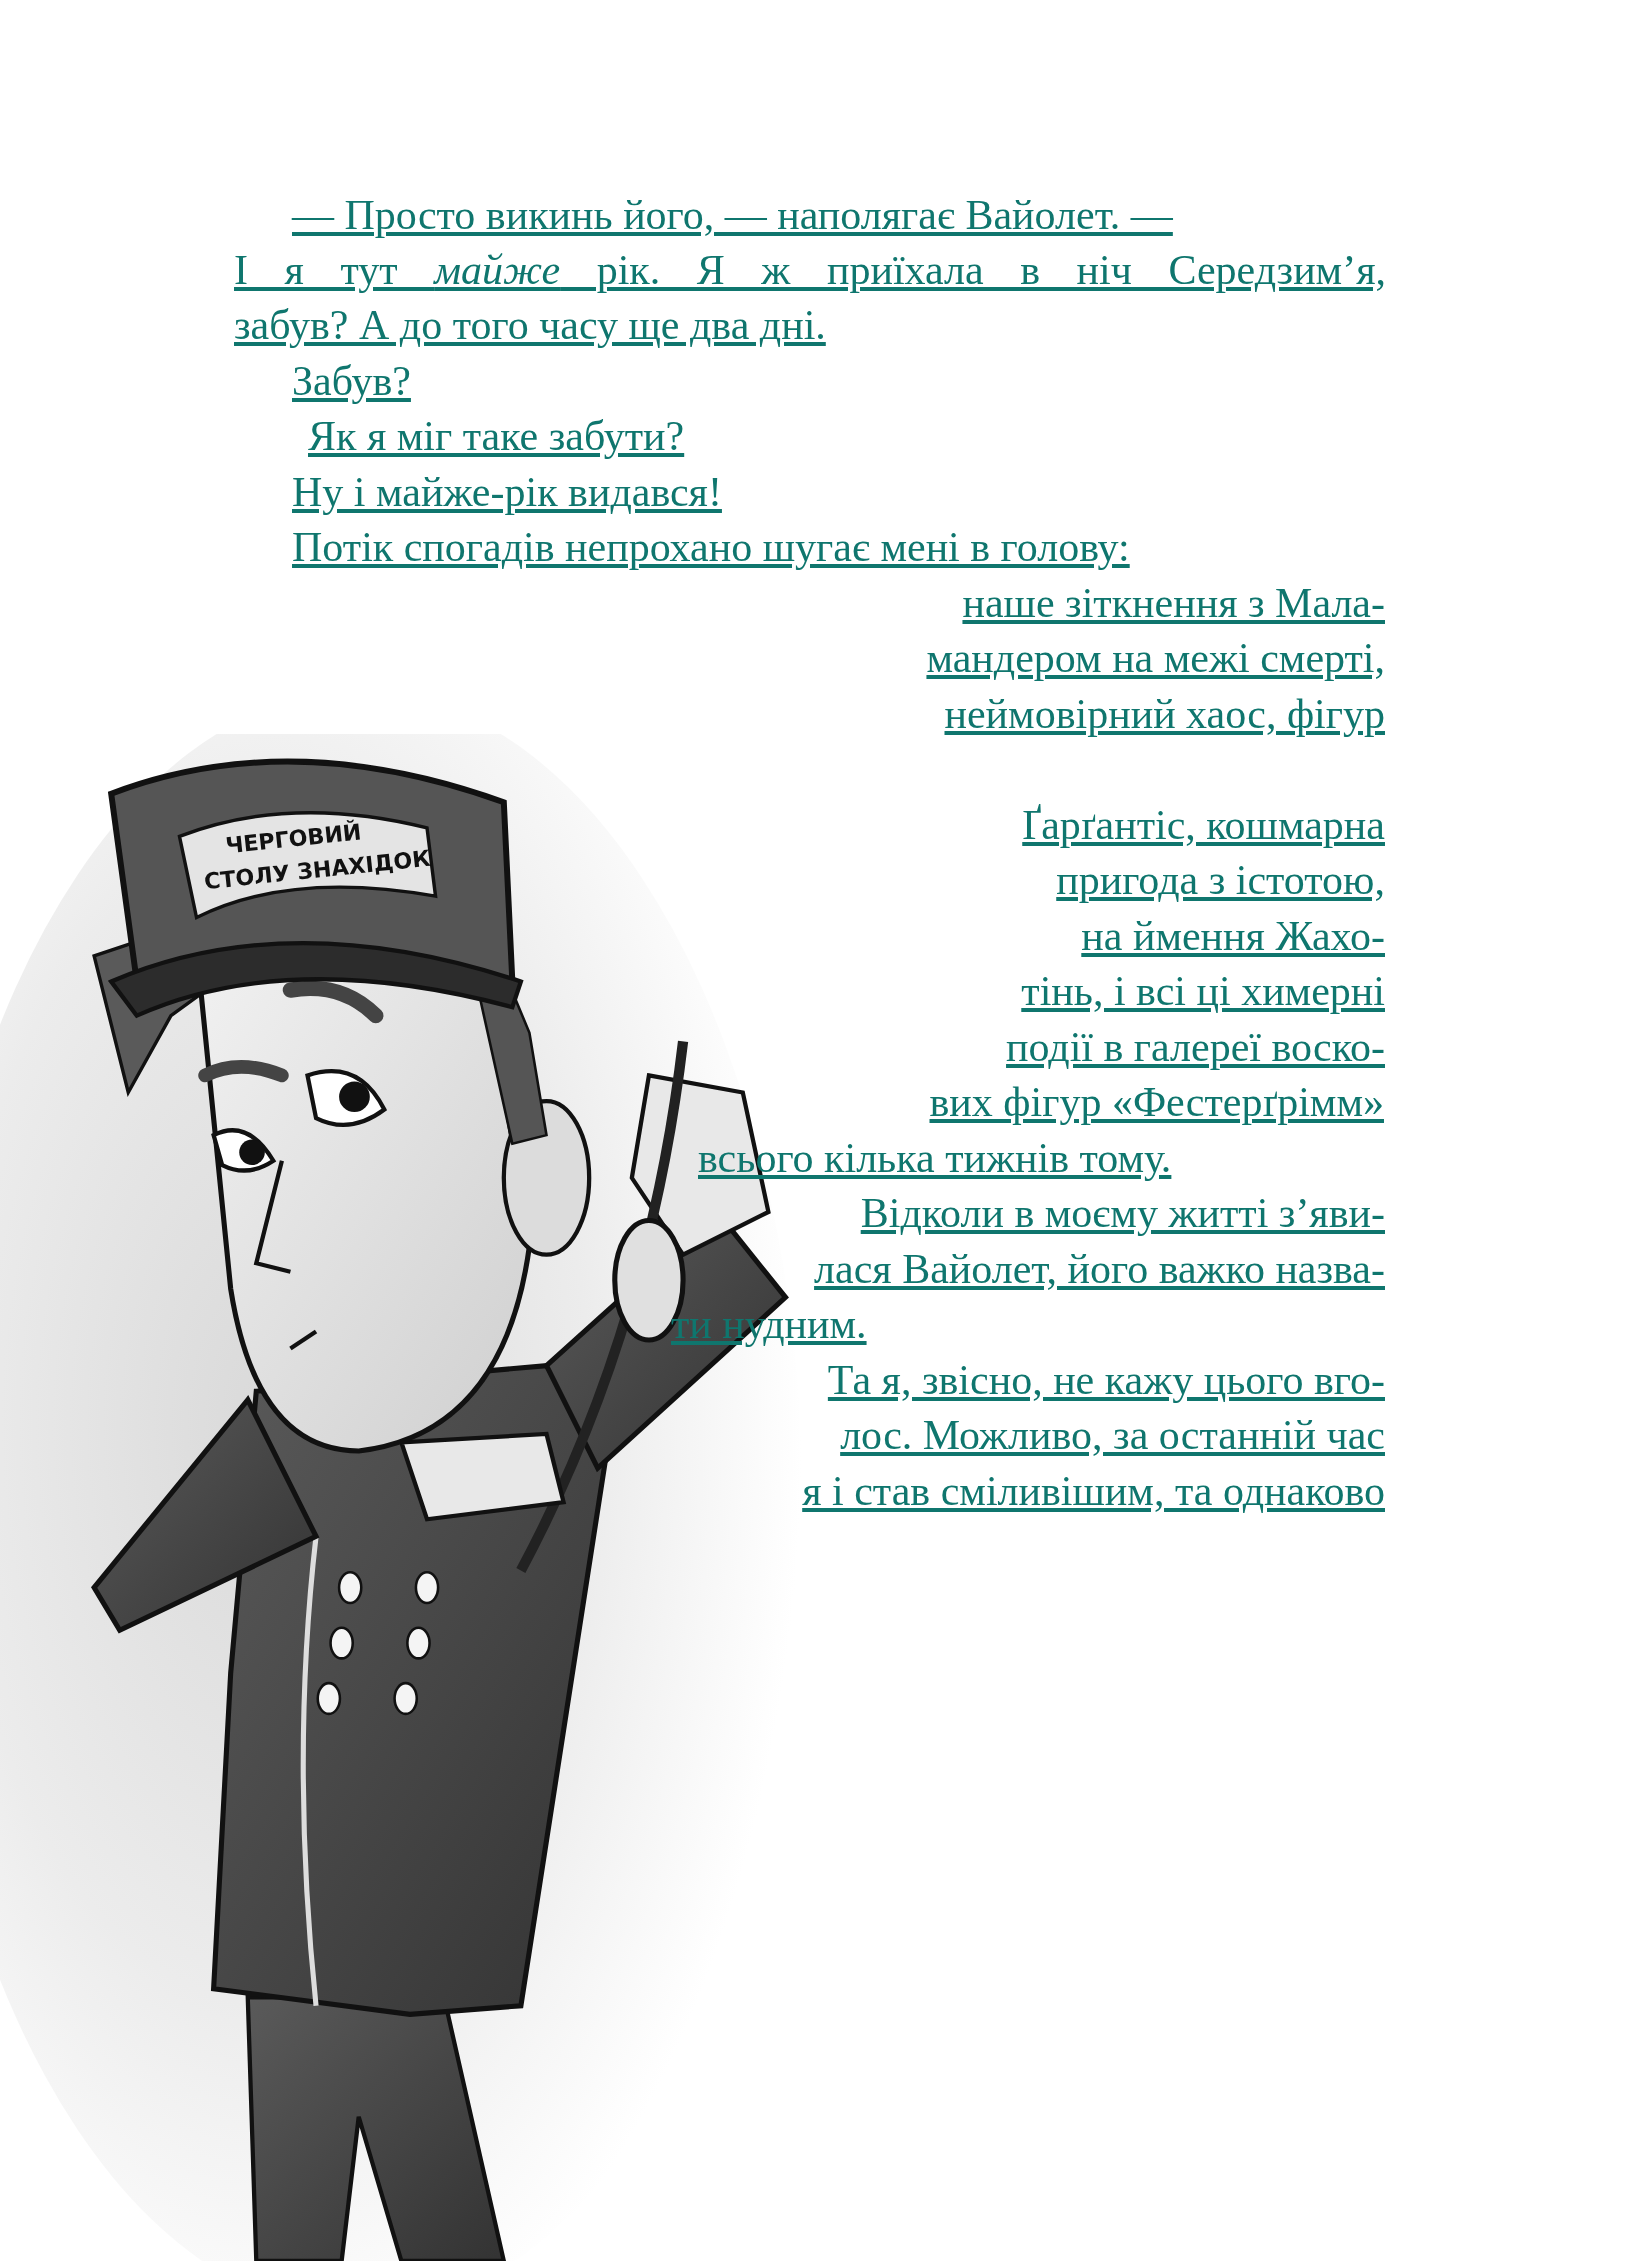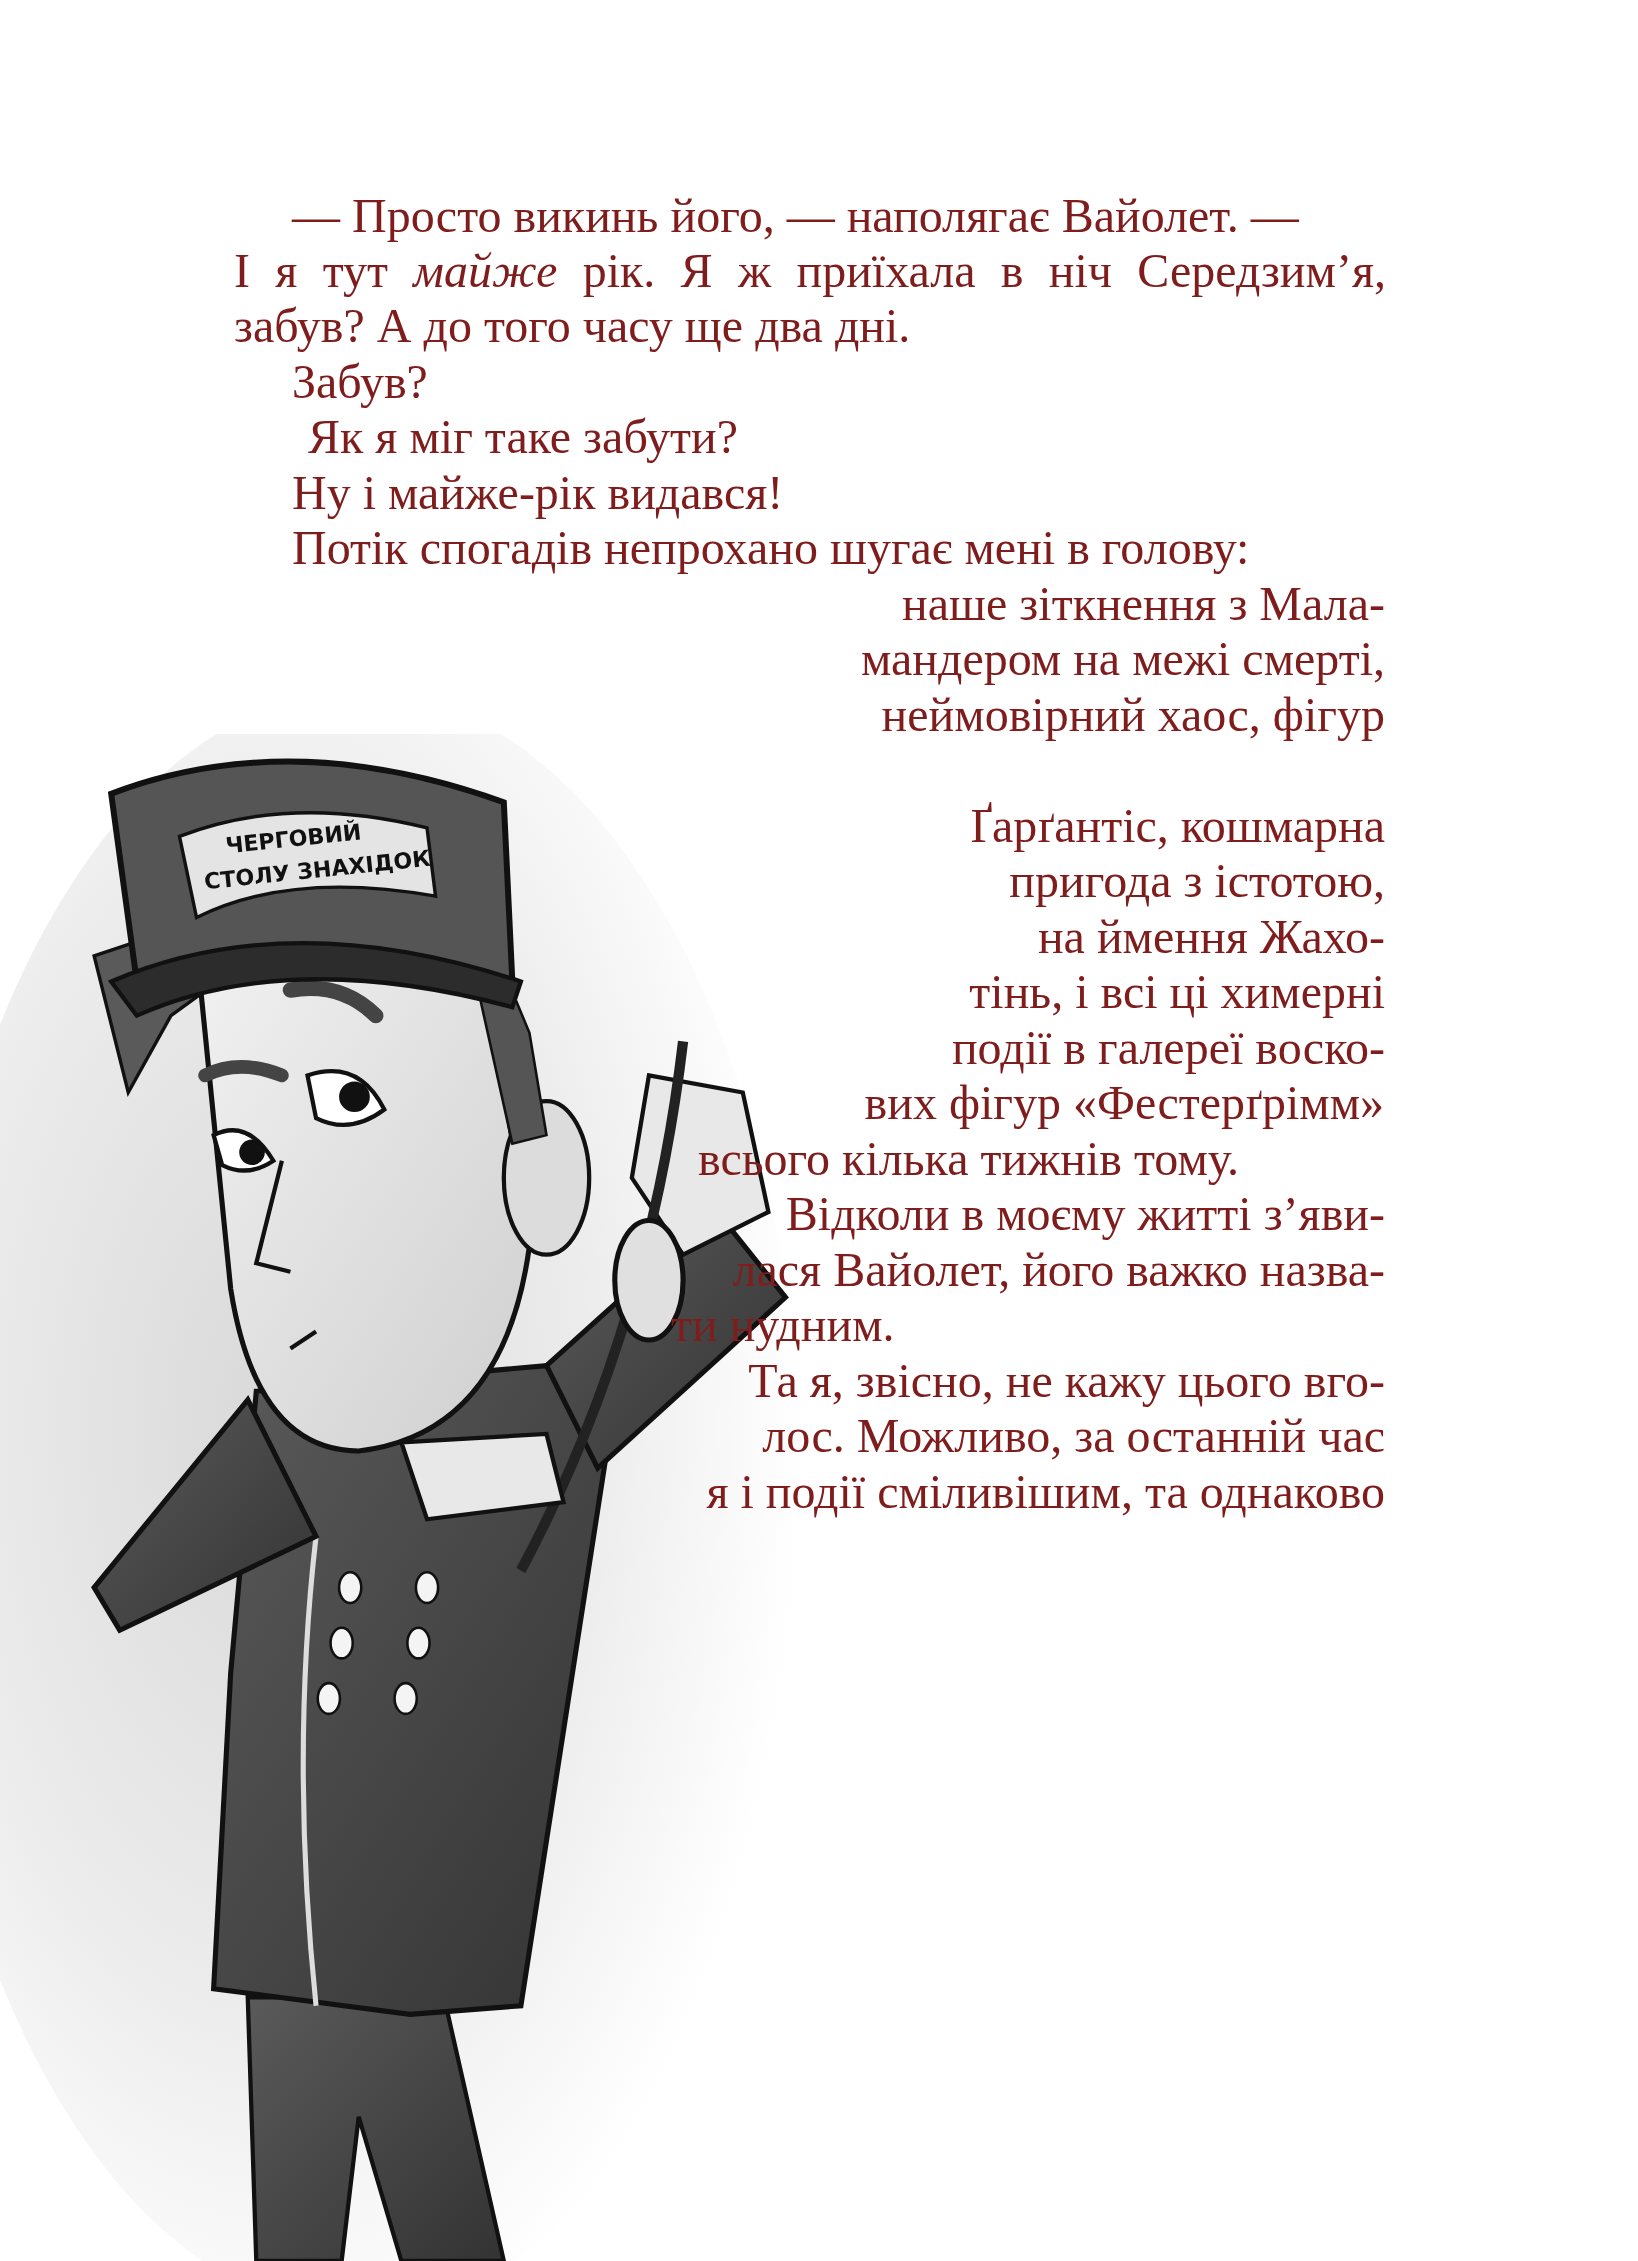--- a/index.html
+++ b/index.html
@@ -5,22 +5,22 @@
   html, body { margin: 0; padding: 0; background: #ffffff; }
   body { width: 1639px; height: 2261px; position: relative; overflow: hidden;
          font-family: "Liberation Serif", "DejaVu Serif", serif; color: #1a1a1a; }
   .page { position: absolute; inset: 0; background: #ffffff; }
 
   
   .illustration { position: absolute; left: 0; top: 734px; width: 854px; height: 1527px; }
   .illustration svg { width: 100%; height: 100%; display: block; }
 
   
-  .line { position: absolute; font-size: 48px; line-height: 51px; white-space: nowrap;
-          color: #7f1d1d; }
+  .line { position: absolute; font-size: 42px; line-height: 51px; white-space: nowrap;
+          color: #0f766e; text-decoration: underline; }
   .line.full { left: 234px; width: 1152px; }
   .line.indent { left: 292px; }
   .line.justify { text-align: justify; text-align-last: justify; }
   .line.right { text-align: right; text-align-last: right; }
   .ital { font-style: italic; }
 </style>
 </head>
 <body>
 
 <div class="page">
@@ -125,16 +125,16 @@
   <div class="line right" style="top:911px; left:939px; width:446px;">на ймення Жахо-</div>
   <div class="line right" style="top:966px; left:905px; width:480px;">тінь, і всі ці химерні</div>
   <div class="line right" style="top:1022px; left:888px; width:497px;">події в галереї воско-</div>
   <div class="line right" style="top:1077px; left:785px; width:599px;">вих фігур «Фестерґрімм»</div>
   <div class="line" style="top:1133px; left:698px;">всього кілька тижнів тому.</div>
   <div class="line right" style="top:1188px; left:743px; width:642px;text-align:right;">Відколи в моєму житті з’яви-</div>
   <div class="line right" style="top:1244px; left:683px; width:702px;">лася Вайолет, його важко назва-</div>
   <div class="line" style="top:1299px; left:671px;">ти нудним.</div>
   <div class="line right" style="top:1355px; left:709px; width:676px;">Та я, звісно, не кажу цього вго-</div>
   <div class="line right" style="top:1410px; left:666px; width:719px;">лос. Можливо, за останній час</div>
-  <div class="line right" style="top:1466px; left:666px; width:719px;">я і події сміливішим, та однаково</div>
+  <div class="line right" style="top:1466px; left:666px; width:719px;">я і став сміливішим, та однаково</div>
 
 </div>
 
 
 </body></html>

